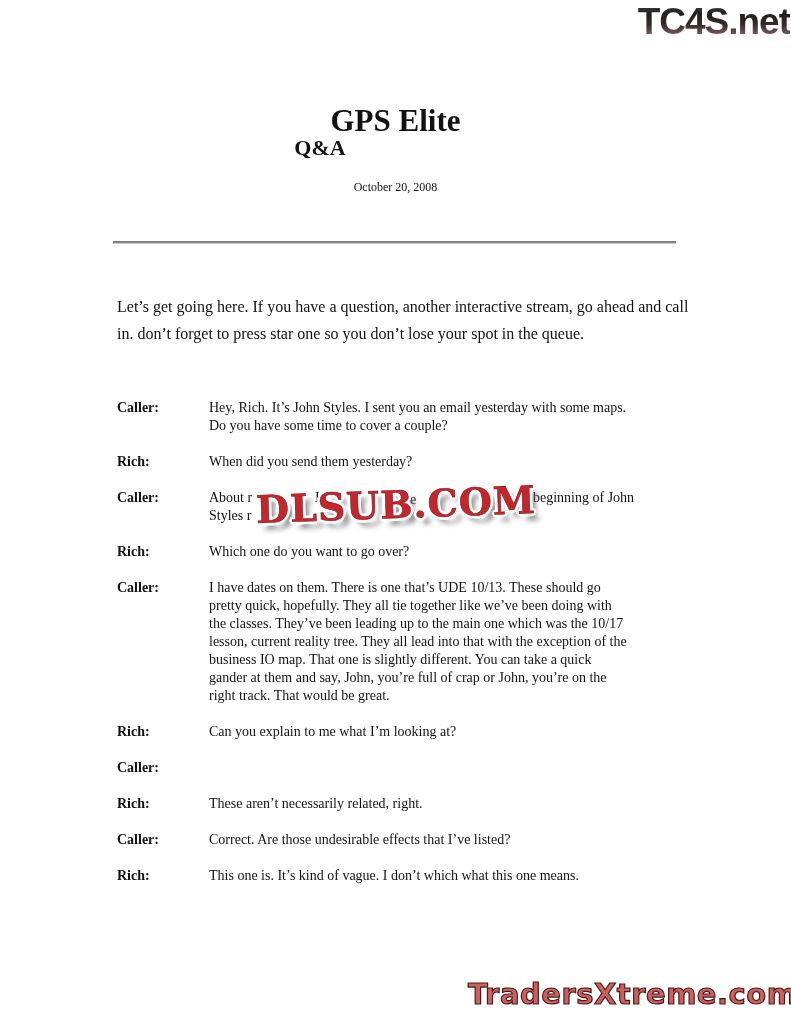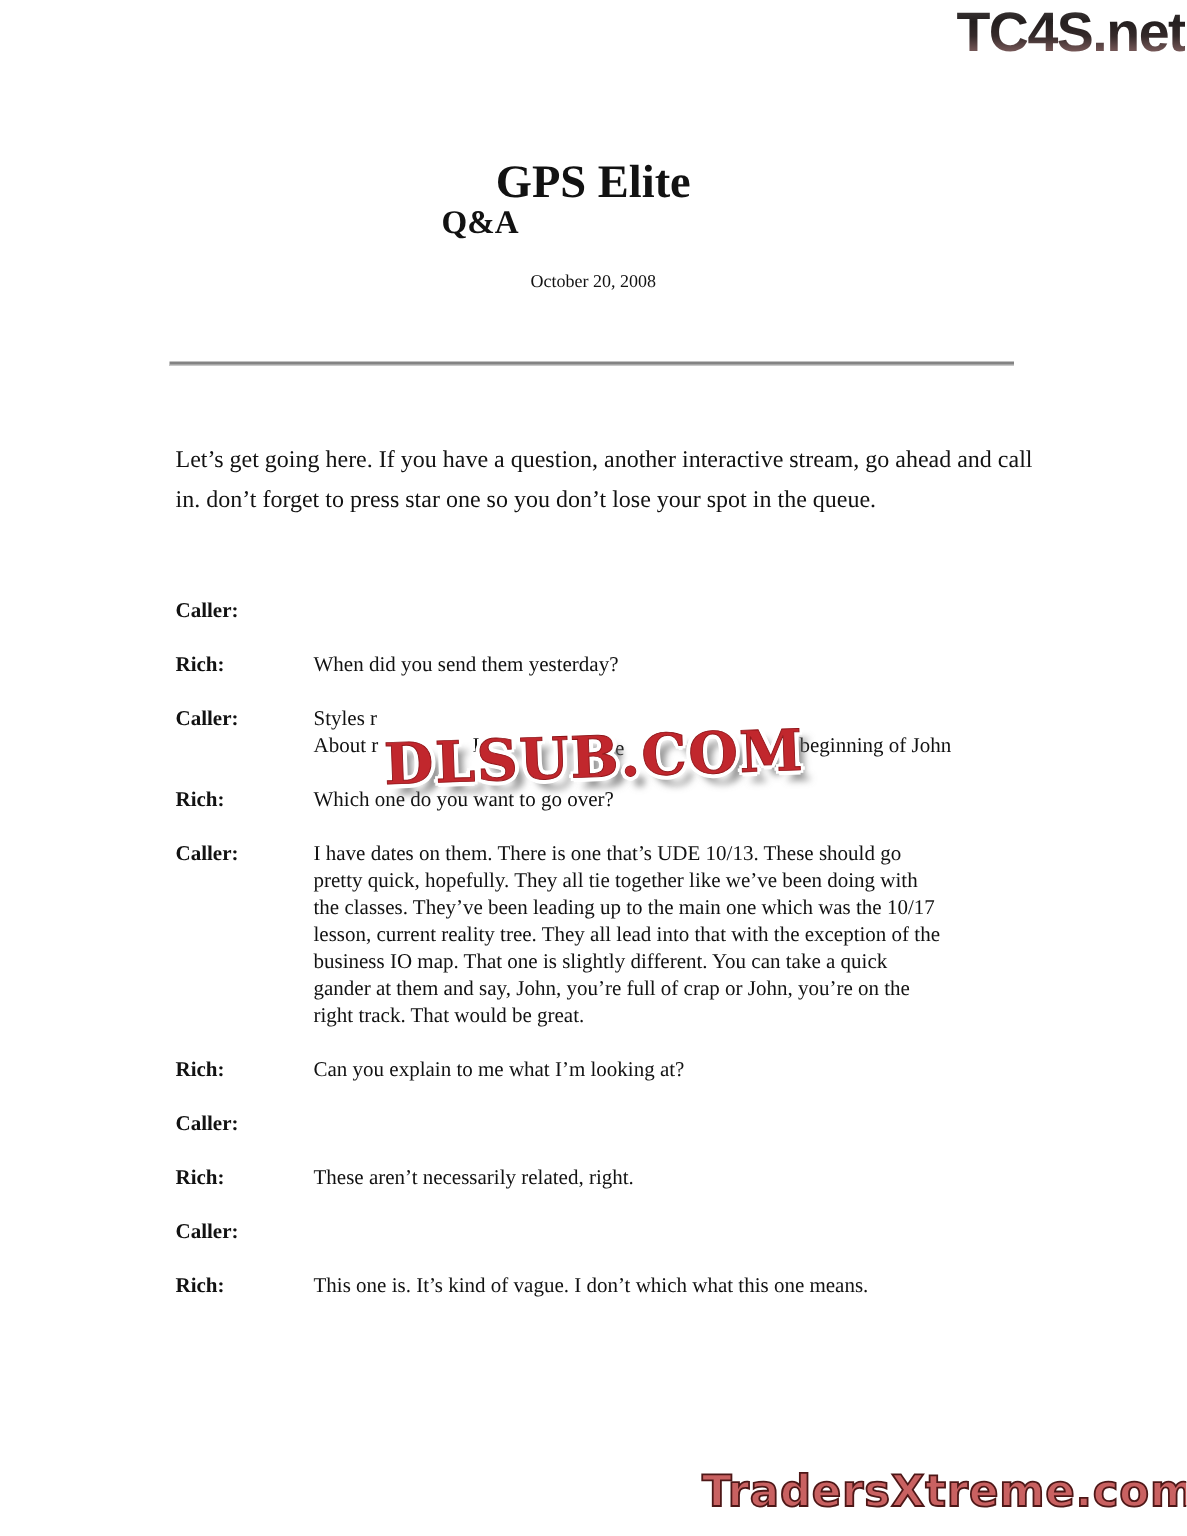--- a/index.html
+++ b/index.html
@@ -93,38 +93,40 @@
 
   <div class="rule"></div>
 
   <p class="intro">Let’s get going here. If you have a question, another interactive stream, go ahead and call
 in. don’t forget to press star one so you don’t lose your spot in the queue.</p>
 
   <div class="dialogue">
 
     <div class="turn">
       <span class="speaker">Caller:</span>
+      <span class="speech">Hey, Rich. It’s John Styles. I sent you an email yesterday with some maps.
+Do you have some time to cover a couple?</span>
     </div>
 
     <div class="turn">
       <span class="speaker">Rich:</span>
       <span class="speech">When did you send them yesterday?</span>
     </div>
 
     <div class="turn">
       <span class="speaker">Caller:</span>
       <div class="speech-obscured">
         <div class="ob-line">
-          <span>Styles r</span>
-        </div>
-        <div class="ob-line">
           <span>About r</span>
           <span class="ob-frag-1">I</span>
           <span class="ob-frag-2">e</span>
           <span class="ob-right">beginning of John</span>
+        </div>
+        <div class="ob-line">
+          <span>Styles r</span>
         </div>
       </div>
     </div>
 
     <div class="turn">
       <span class="speaker">Rich:</span>
       <span class="speech">Which one do you want to go over?</span>
     </div>
 
     <div class="turn">
@@ -147,20 +149,21 @@
       <span class="speaker">Caller:</span>
     </div>
 
     <div class="turn">
       <span class="speaker">Rich:</span>
       <span class="speech">These aren’t necessarily related, right.</span>
     </div>
 
     <div class="turn">
       <span class="speaker">Caller:</span>
+      <span class="speech">Correct. Are those undesirable effects that I’ve listed?</span>
     </div>
 
     <div class="turn">
       <span class="speaker">Rich:</span>
       <span class="speech">This one is. It’s kind of vague. I don’t which what this one means.</span>
     </div>
 
   </div>
 
   <div class="watermark">DLSUB.COM</div>

